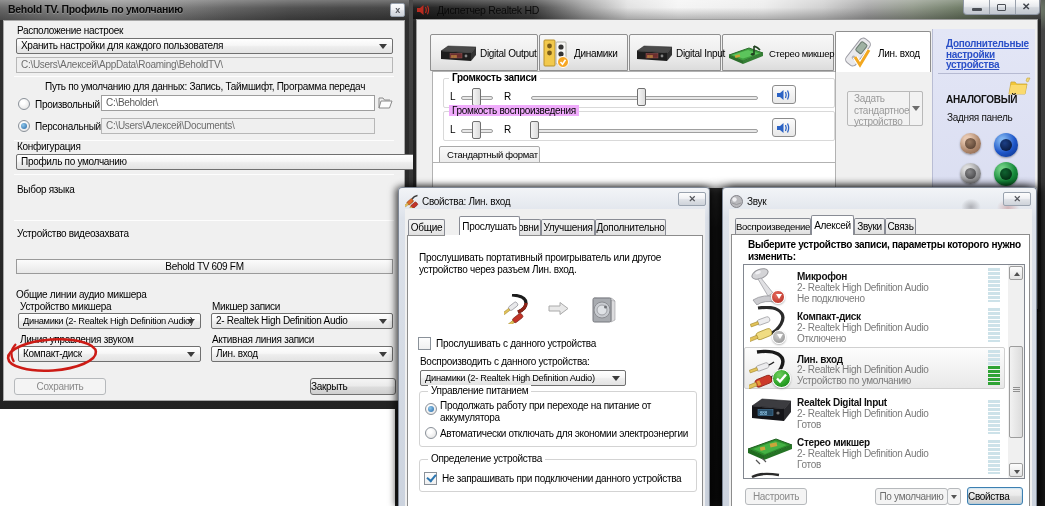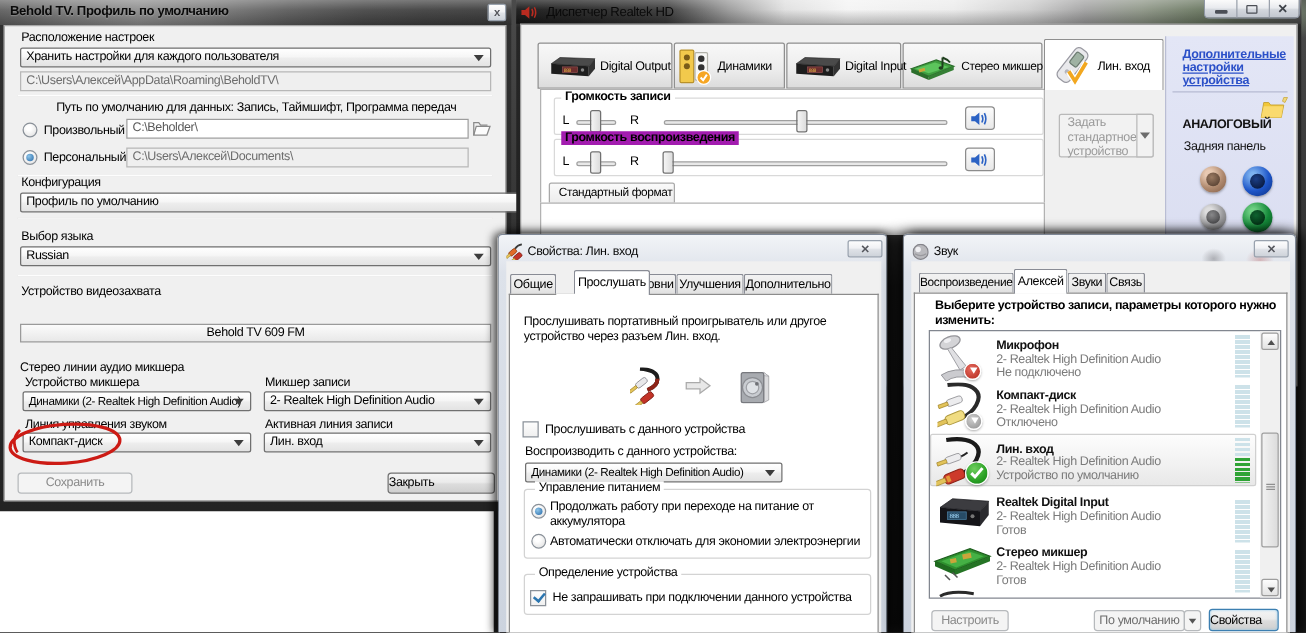--- a/index.html
+++ b/index.html
@@ -96,27 +96,26 @@
   <div class="radio on" style="left:18px;top:120px;"></div>
   <div class="lbl" style="left:35px;top:121px;">Персональный</div>
   <div class="tfd" style="left:101px;top:118px;width:274px;">C:\Users\Алексей\Documents\</div>
   <div class="sep" style="left:14px;top:140px;width:380px;"></div>
 
   <div class="lbl" style="left:17px;top:141px;">Конфигурация</div>
   <div class="combo" style="left:16px;top:154px;width:449px;">Профиль по умолчанию<i class="da"></i></div>
   <div class="sep" style="left:14px;top:174px;width:380px;"></div>
 
   <div class="lbl" style="left:17px;top:184px;">Выбор языка</div>
-  <div class="combo" style="left:16px;top:197px;width:377px;">Russian<i class="da"></i></div>
   <div class="sep" style="left:14px;top:220px;width:380px;"></div>
 
   <div class="lbl" style="left:17px;top:228px;">Устройство видеозахвата</div>
   <div class="abs" style="left:16px;top:259px;width:377px;height:15px;background:linear-gradient(#fbfbfb,#e8e8e8);border:1px solid #9a9a9a;font-size:10px;text-align:center;line-height:14px;color:#000;">Behold TV 609 FM</div>
 
-  <div class="lbl" style="left:16px;top:289px;">Стерео линии аудио микшера</div>
+  <div class="lbl" style="left:16px;top:289px;">Общие линии аудио микшера</div>
   <div class="lbl" style="left:20px;top:301px;">Устройство микшера</div>
   <div class="lbl" style="left:212px;top:301px;">Микшер записи</div>
   <div class="combo" style="left:18px;top:313px;width:183px;font-size:9.3px;">Динамики (2- Realtek High Definition Audio)<i class="da"></i></div>
   <div class="combo" style="left:211px;top:313px;width:182px;">2- Realtek High Definition Audio<i class="da"></i></div>
   <div class="lbl" style="left:20px;top:334px;">Линия управления звуком</div>
   <div class="lbl" style="left:212px;top:334px;">Активная линия записи</div>
   <div class="combo" style="left:18px;top:346px;width:183px;">Компакт-диск<i class="da"></i></div>
   <div class="combo" style="left:211px;top:346px;width:182px;">Лин. вход<i class="da"></i></div>
 
   <div class="btnd" style="left:14px;top:378px;width:92px;height:17px;line-height:16px;">Сохранить</div>
@@ -227,21 +226,21 @@
   <div class="abs slithumb" style="left:59px;top:88px;"></div>
   <div class="abs" style="left:91px;top:91px;font-size:10px;">R</div>
   <div class="abs slitrack" style="left:118px;top:96px;width:227px;"></div>
   <div class="abs slithumb" style="left:224px;top:88px;"></div>
   <div class="abs spkbtn" style="left:359px;top:85px;"><svg width="16" height="14" viewBox="0 0 16 14">
         <path d="M1 5 L4 5 L7.5 2 L7.5 12 L4 9 L1 9 Z" fill="#2b62c4"></path>
         <path d="M9.5 4 Q11 7 9.5 10 M11.5 2.5 Q13.8 7 11.5 11.5" stroke="#2b62c4" stroke-width="1.3" fill="none"></path>
       </svg></div>
 
   <div class="abs" style="left:30px;top:111px;width:392px;height:30px;border:1px solid #d9d9d9;border-radius:2px;"></div>
-  <div class="abs" style="left:36px;top:105px;font-size:10px;font-weight:bold;background:#a21caf;padding:0 3px;">Громкость воспроизведения</div>
+  <div class="abs" style="left:36px;top:105px;font-size:10px;font-weight:normal;background:#f0abfc;padding:0 3px;">Громкость воспроизведения</div>
   <div class="abs" style="left:37px;top:124px;font-size:10px;">L</div>
   <div class="abs slitrack" style="left:48px;top:129px;width:32px;"></div>
   <div class="abs slithumb" style="left:59px;top:121px;"></div>
   <div class="abs" style="left:91px;top:124px;font-size:10px;">R</div>
   <div class="abs slitrack" style="left:118px;top:129px;width:227px;"></div>
   <div class="abs slithumb" style="left:117px;top:121px;"></div>
   <div class="abs spkbtn" style="left:359px;top:118px;"><svg width="16" height="14" viewBox="0 0 16 14">
         <path d="M1 5 L4 5 L7.5 2 L7.5 12 L4 9 L1 9 Z" fill="#2b62c4"></path>
         <path d="M9.5 4 Q11 7 9.5 10 M11.5 2.5 Q13.8 7 11.5 11.5" stroke="#2b62c4" stroke-width="1.3" fill="none"></path>
       </svg></div>

